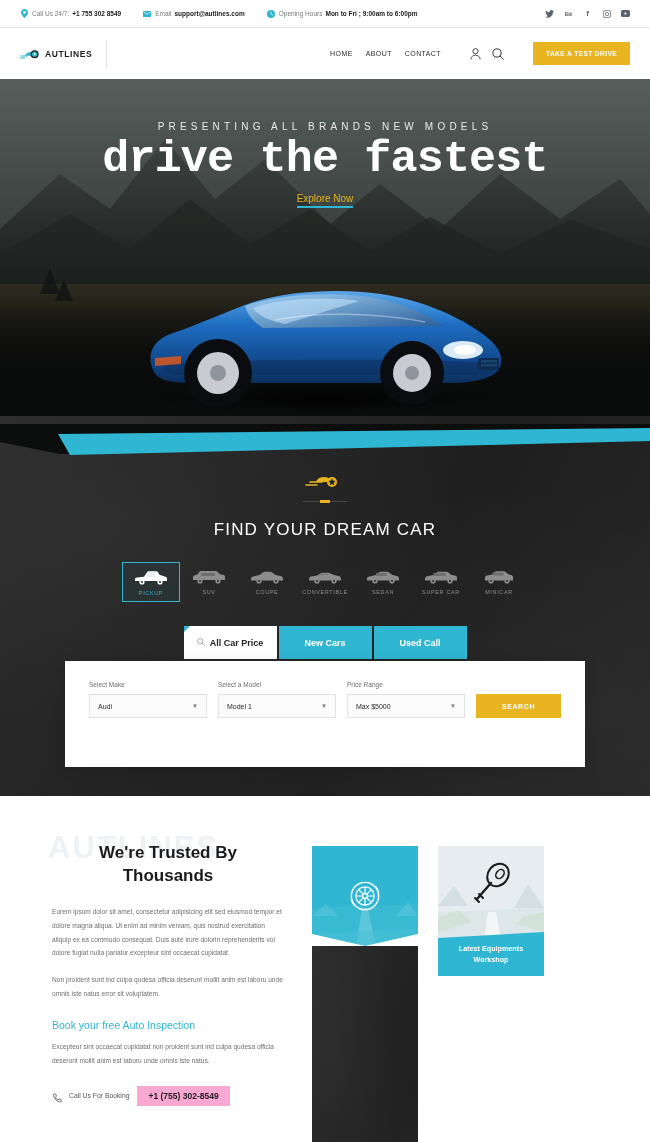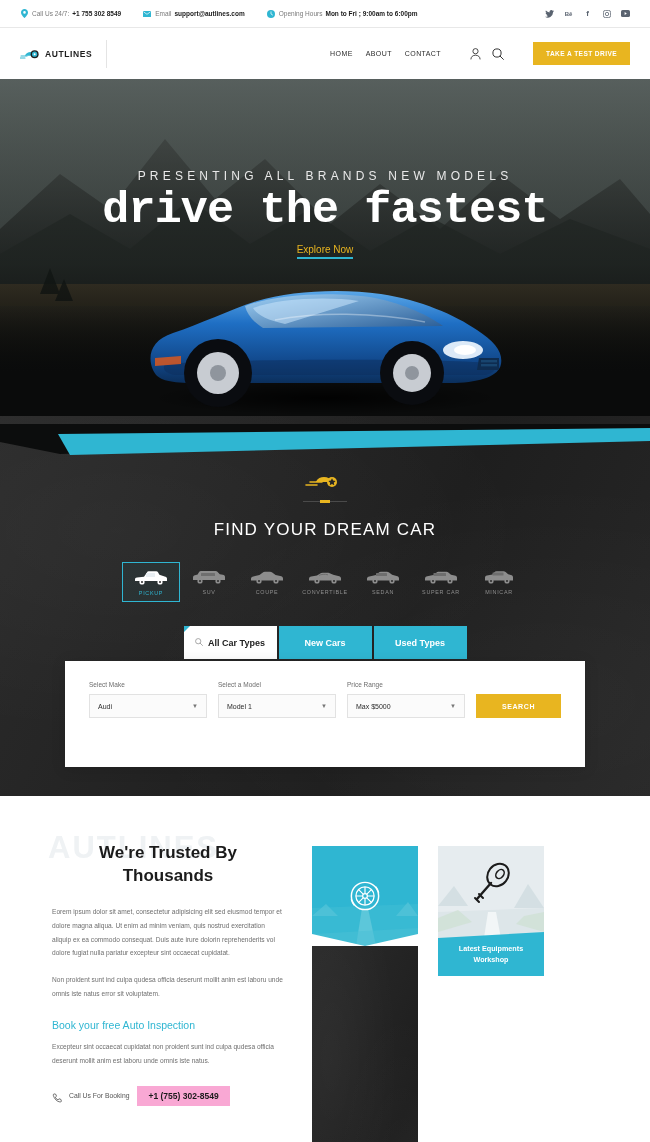--- a/index.html
+++ b/index.html
@@ -41,21 +41,21 @@
   }
 
   
   .hero {
     position:relative; height:337px; overflow:hidden;
     background:linear-gradient(180deg,#6f7a76 0%,#58635f 18%,#3e4744 40%,#202422 62%,#0c0e0d 80%,#050606 100%);
   }
   .hero-mtn { position:absolute; inset:0; }
   .hero-overlay { position:absolute; inset:0; background:linear-gradient(180deg,rgba(20,24,22,.45),rgba(8,10,9,.55) 55%,rgba(3,4,4,.95)); }
   .hero-content { position:absolute; top:42px; left:0; right:0; text-align:center; z-index:4; }
-  .hero-kicker { font-size:12px; letter-spacing:4.2px; color:#e9e9e9; font-weight:500;margin-top:48px; }
+  .hero-kicker { font-size:10px; letter-spacing:4.2px; color:#e9e9e9; font-weight:500; }
   .hero-title { font-size:45px; font-weight:bold; color:#fff; letter-spacing:-.8px; line-height:1.12; margin-top:3px;font-family:Liberation Mono, monospace; }
   .hero-cta { display:inline-block; margin-top:8px; font-size:10px; color:#e8b520; border-bottom:2px solid #2fb6d2; padding-bottom:2px; cursor:pointer; }
   .hero-car { position:absolute; bottom:-4px; left:50%; transform:translateX(-50%); width:400px; height:160px; z-index:5; }
   .road { position:absolute; left:0; right:0; bottom:0; height:110px; background:linear-gradient(180deg,rgba(25,28,27,.2),#0a0b0b 60%); z-index:3; }
 
   
   .dark {
     position:relative; height:380px; background:#262626; overflow:hidden;
   }
   .dark::before {
@@ -410,27 +410,27 @@
 
       <div class="tabs">
         <div class="tab active">
           <span class="tab-corner"></span>
           <span class="mag">
             <svg width="8" height="8" viewBox="0 0 10 10">
                 <circle cx="4" cy="4" r="3.3" stroke="#8a8a8a" stroke-width=".9" fill="none"></circle>
                 <path d="M6.5 6.5L9.4 9.4" stroke="#8a8a8a" stroke-width=".9" stroke-linecap="round"></path>
               </svg>
           </span>
-          <span>All Car Types</span>
+          <span>All Car Price</span>
         </div>
         <div class="tab">
           <span>New Cars</span>
         </div>
         <div class="tab">
-          <span>Used Types</span>
+          <span>Used Call</span>
         </div>
       </div>
     </div>
 
   </div>
 
   <div class="panel">
     <div class="fields">
       <div class="field">
         <div class="flabel">Select Make</div>

